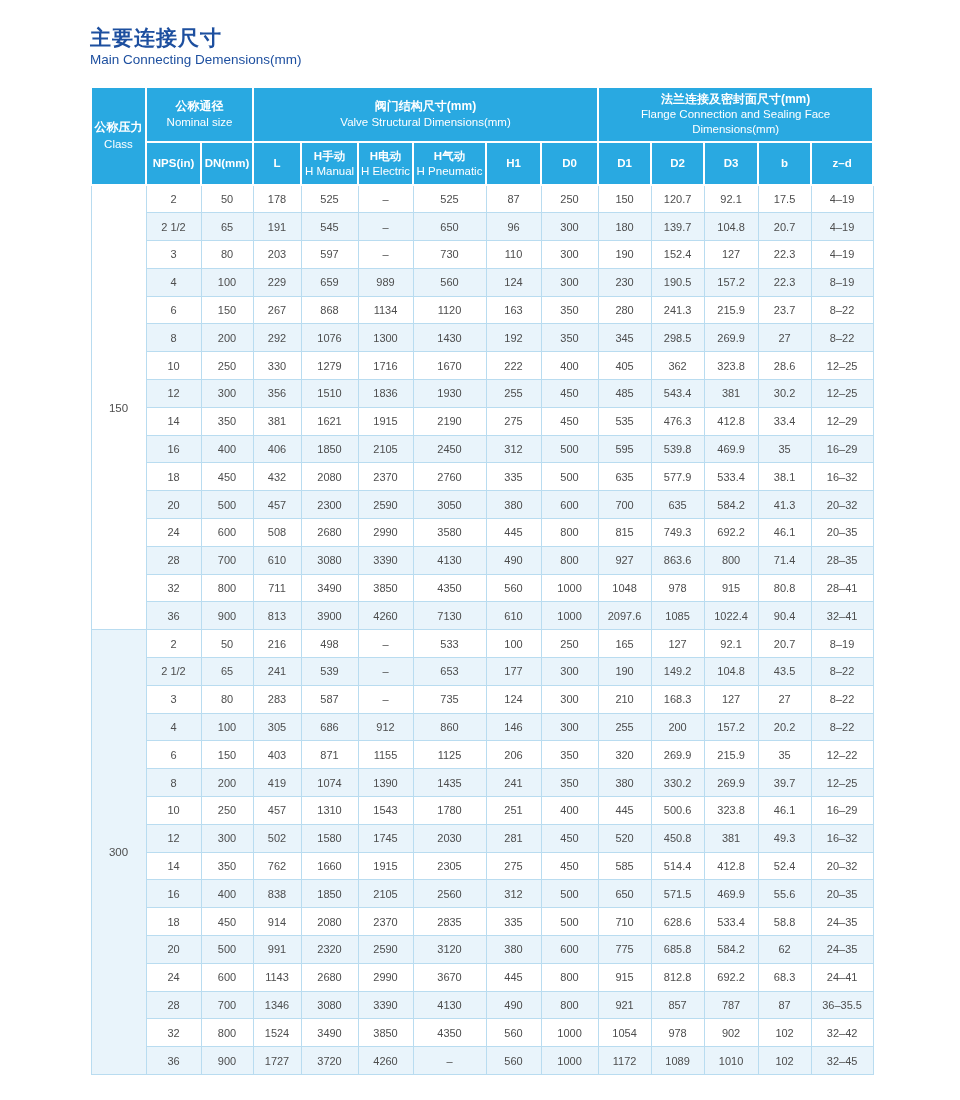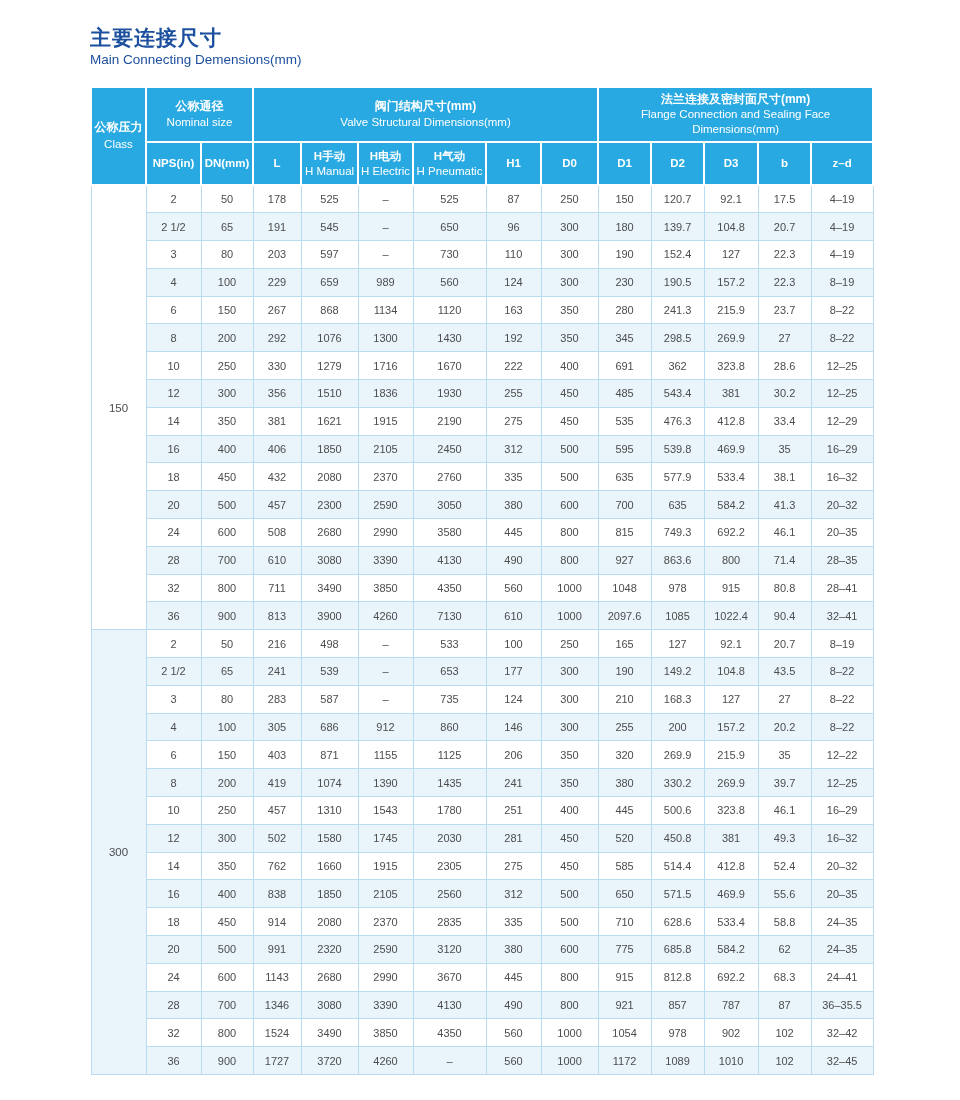--- a/index.html
+++ b/index.html
@@ -252,21 +252,21 @@
         </tr>
         <tr>
           <td>10</td>
           <td>250</td>
           <td>330</td>
           <td>1279</td>
           <td>1716</td>
           <td>1670</td>
           <td>222</td>
           <td>400</td>
-          <td>691</td>
+          <td>405</td>
           <td>362</td>
           <td>323.8</td>
           <td>28.6</td>
           <td>12–25</td>
         </tr>
         <tr class="alt">
           <td>12</td>
           <td>300</td>
           <td>356</td>
           <td>1510</td>

